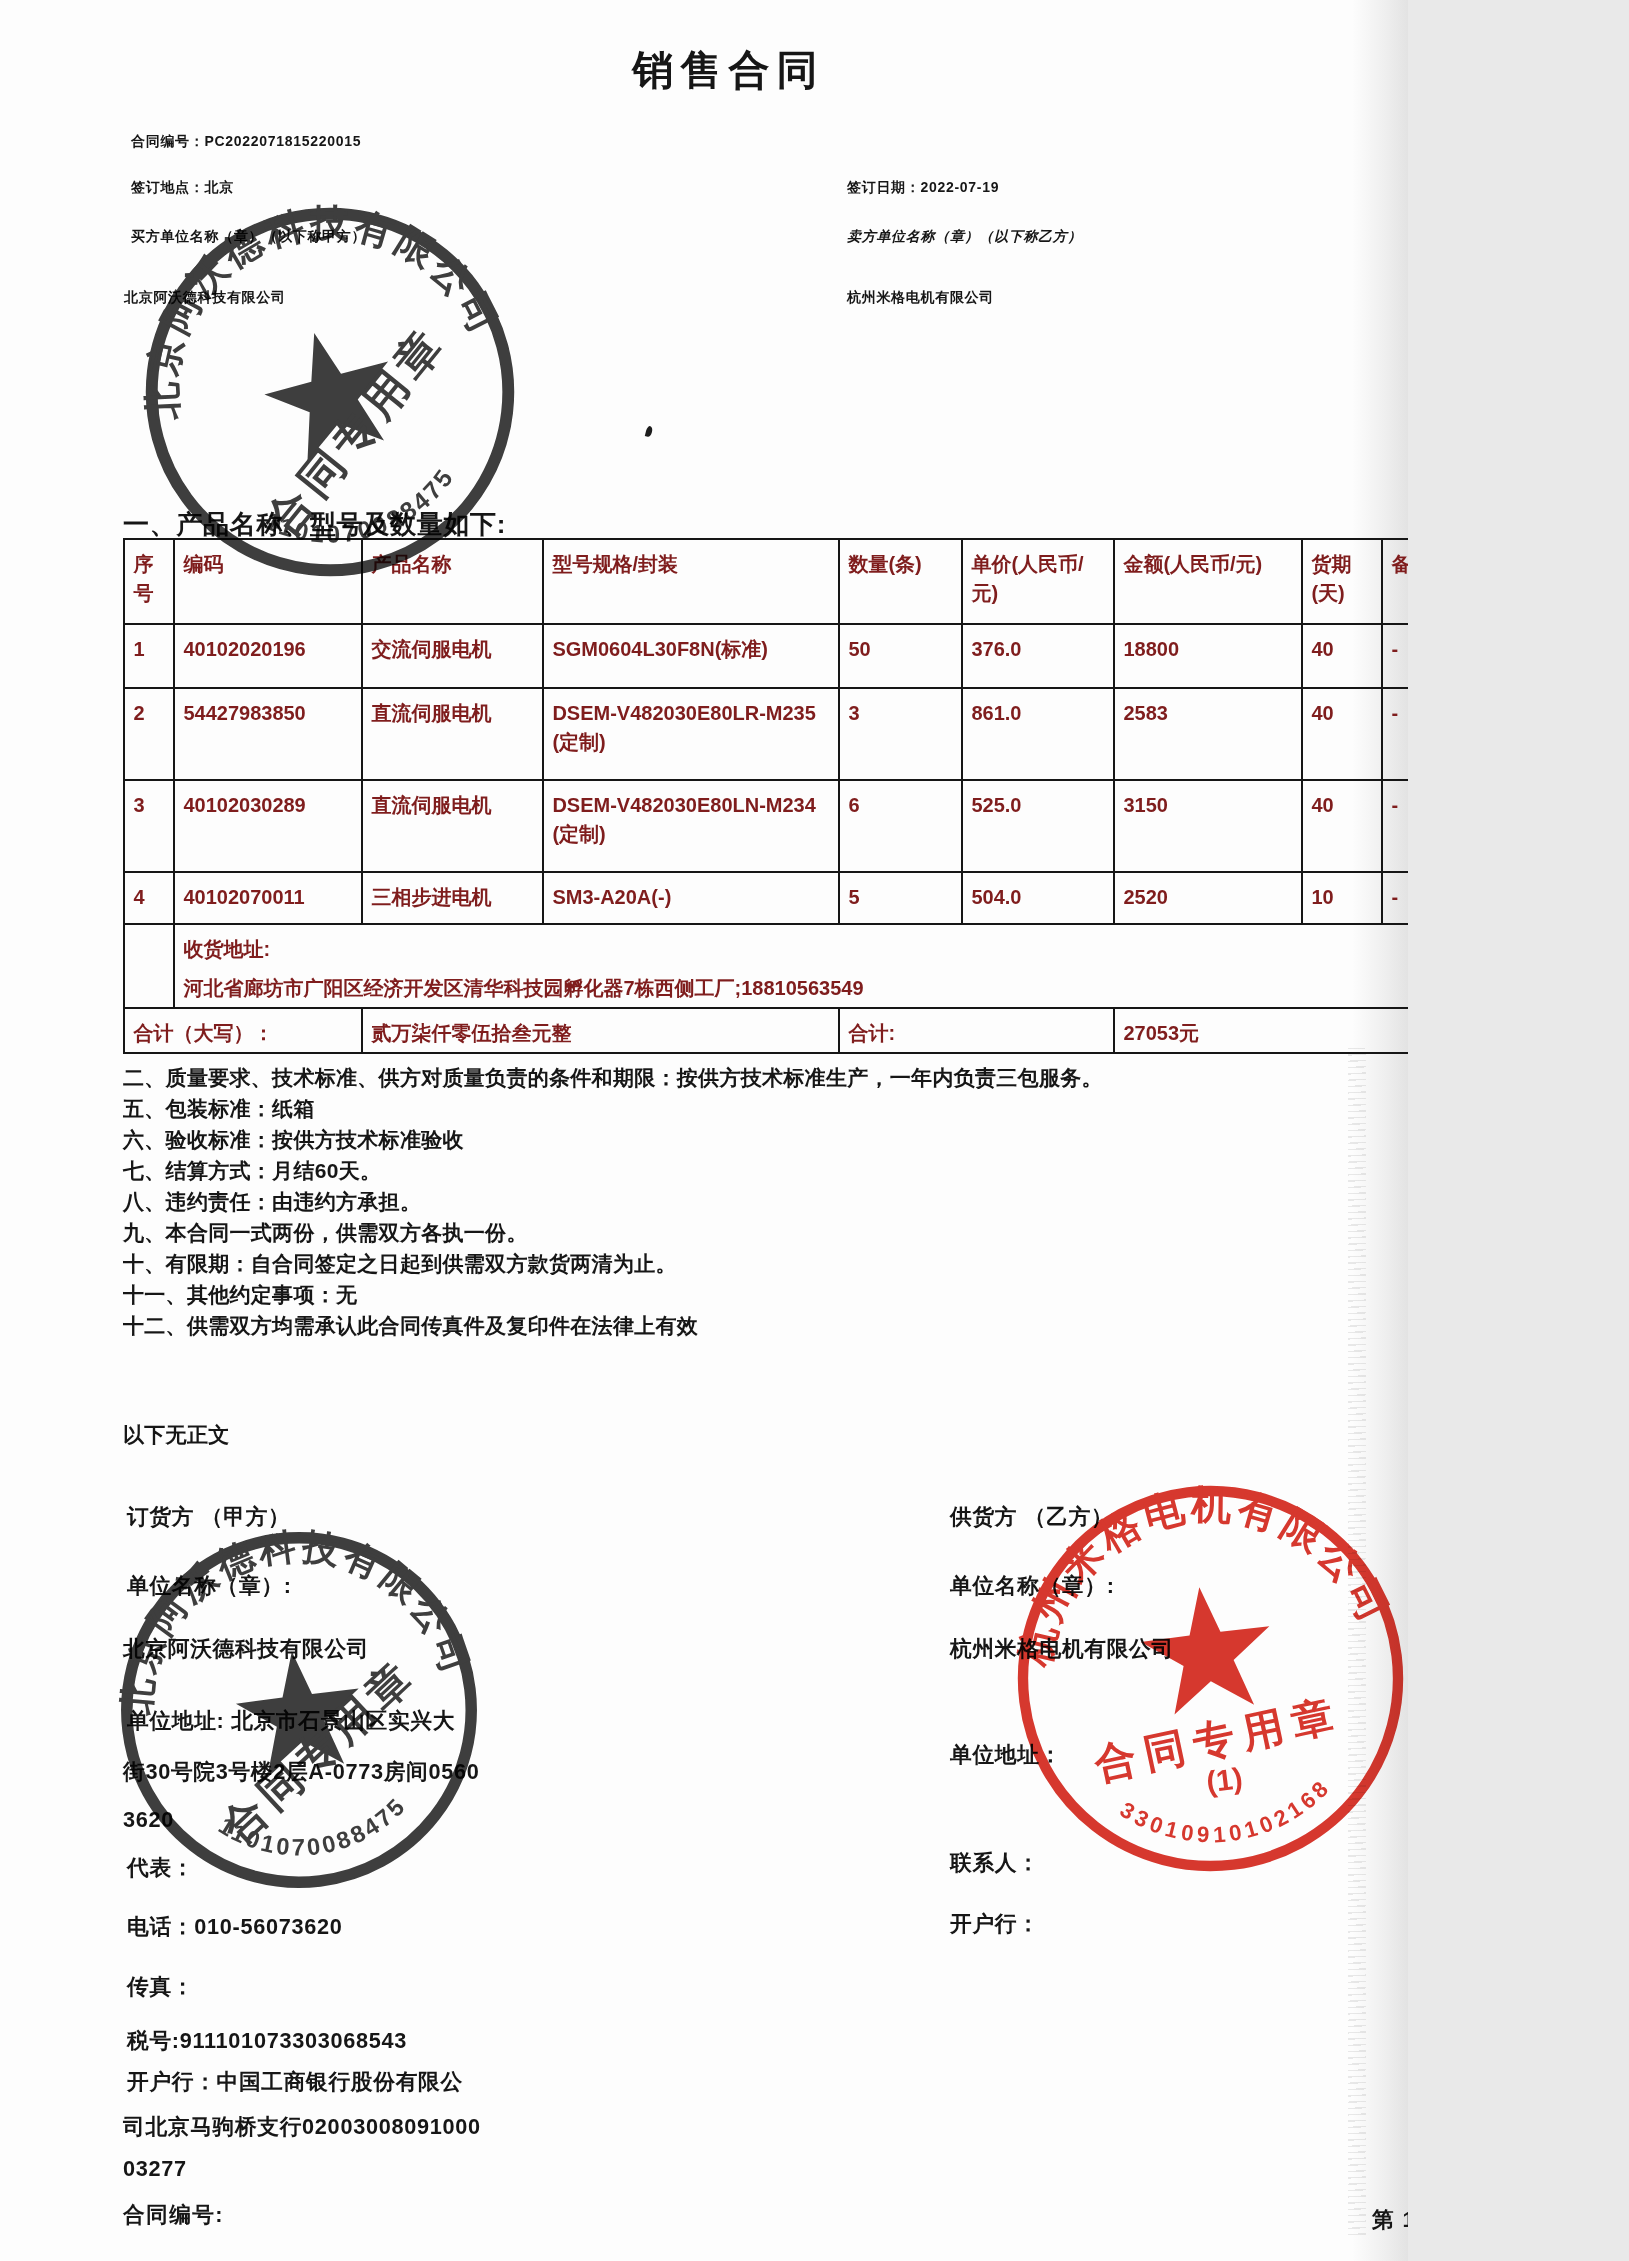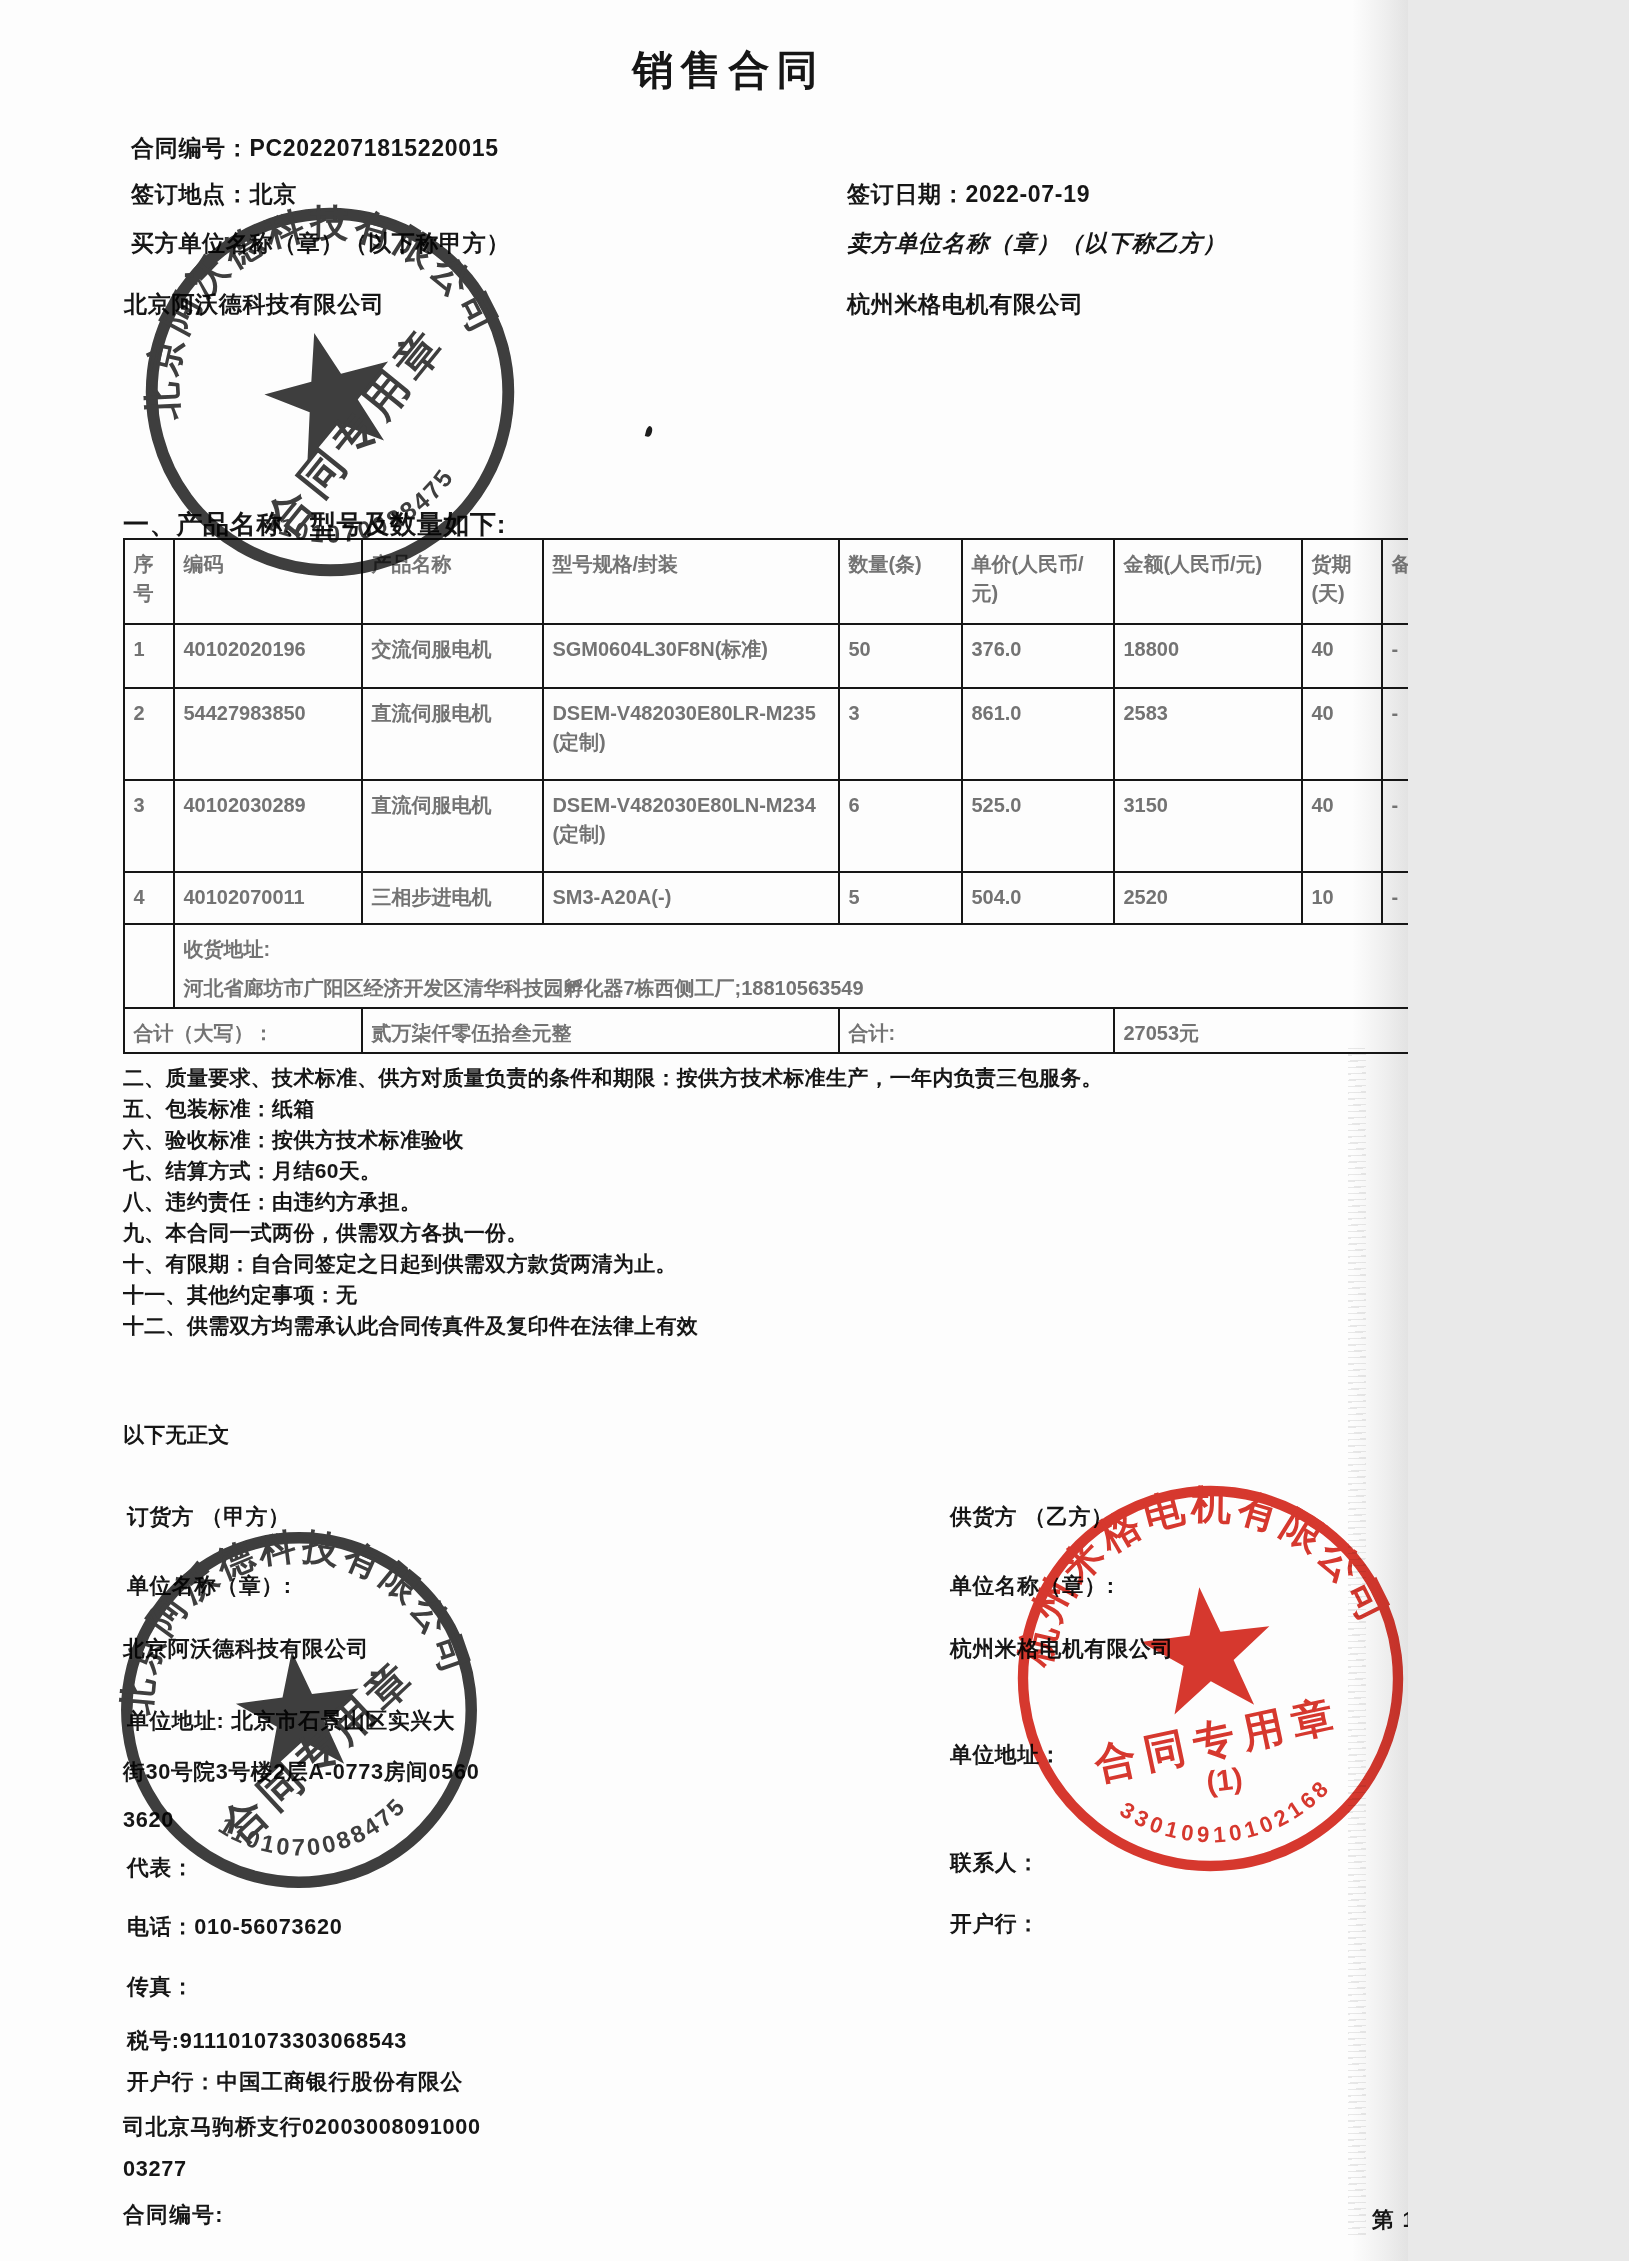--- a/index.html
+++ b/index.html
@@ -10,28 +10,28 @@
     font-family:"Liberation Sans","DejaVu Sans",sans-serif;
     color:#161616;
     overflow:hidden;
   }
   .abs{position:absolute;}
   .title{
     left:0;right:0;top:43px;text-align:center;
     font-size:41px;font-weight:700;letter-spacing:7px;
     padding-left:49px;
   }
-  .meta-line{font-size:23px;font-weight:700;letter-spacing:0.7px;white-space:nowrap;}
+  .meta-line{font-size:14px;font-weight:700;letter-spacing:0.7px;white-space:nowrap;}
   .section-title{font-size:26px;font-weight:700;letter-spacing:0.7px;}
   table.products{
     border-collapse:collapse;table-layout:fixed;width:1439px;
   }
   table.products th,table.products td{
     border:2.1px solid #161616;
-    font-size:20px;font-weight:700;color:#737373;
+    font-size:20px;font-weight:700;color:#7f1d1d;
     vertical-align:top;text-align:left;
     padding:9.8px 8.4px 4.2px 8.4px;
     word-break:break-all;line-height:1.45;
     overflow:hidden;
   }
   .terms-line{font-size:21px;font-weight:700;line-height:31px;letter-spacing:0.3px;white-space:nowrap;}
   .sig-line{font-size:21.7px;font-weight:700;letter-spacing:0.7px;white-space:nowrap;}
   .footer-line{font-size:21.7px;font-weight:700;letter-spacing:1.4px;white-space:nowrap;}
   .stamp{mix-blend-mode:multiply;}
   .stamp-black{opacity:0.87;}

